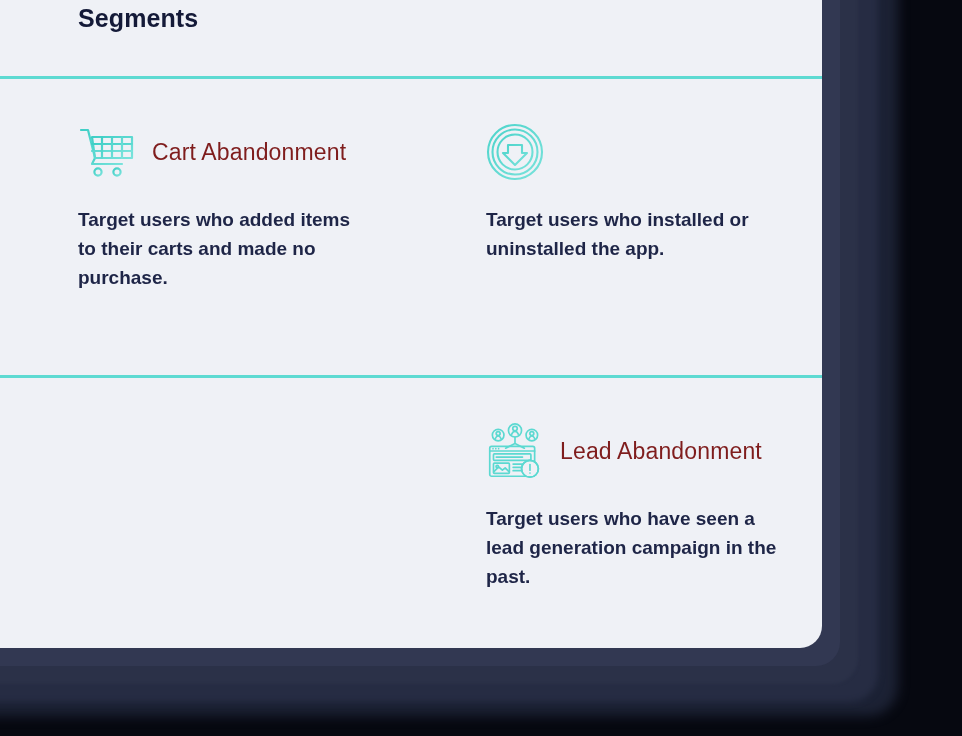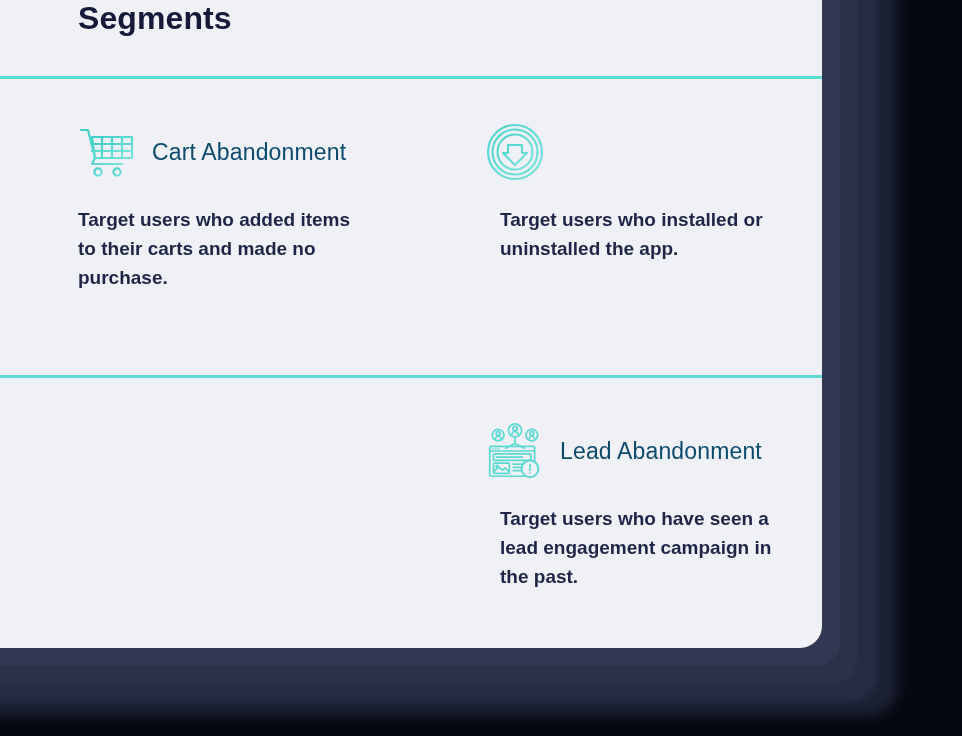--- a/index.html
+++ b/index.html
@@ -69,21 +69,21 @@
 
   
   .card-header {
     height: 116px;
     display: flex;
     align-items: center;
     padding-left: 118px;
   }
 
   .card-title {
-    font-size: 32px;
+    font-size: 25px;
     font-weight: bold;
     color: #141a38;
     letter-spacing: .1px;
   }
 
   .divider {
     height: 3px;
     width: 100%;
     background: #5ddad2;
   }
@@ -121,35 +121,35 @@
     flex: 0 0 58px;
     display: flex;
     align-items: center;
     justify-content: center;
   }
 
   .segment-icon svg { display: block; }
 
   .segment-name {
     font-size: 23px;
-    color: #0c4a6e;
+    color: #7f1d1d;
     letter-spacing: .15px;
     white-space: nowrap;
   }
 
   .segment-desc {
     margin-top: 22px;
     font-size: 19px;
     line-height: 29px;
     color: #1e2547;
     max-width: 320px;
     font-weight: bold;
   }
 
-  .col-right .segment-desc { max-width: 300px; margin-left: 14px; }
+  .col-right .segment-desc { max-width: 300px; }
 </style>
 </head>
 <body>
 
 <div class="stack-layer" id="stack-4"></div>
 <div class="stack-layer" id="stack-3"></div>
 <div class="stack-layer" id="stack-2"></div>
 <div class="stack-layer" id="stack-1"></div>
 
 <div id="segments-card">
@@ -248,18 +248,18 @@
             <path d="M29 45h18M29 48.5h18M29 52h12"></path>
 
             <circle cx="47" cy="50" r="9" fill="#eff1f6"></circle>
             <circle cx="47" cy="50" r="9"></circle>
             <path d="M47 45.5v6"></path>
             <path d="M47 54.5h.01"></path>
           </svg>
         </span>
         <span class="segment-name">Lead Abandonment</span>
       </div>
-      <p class="segment-desc">Target users who have seen a lead engagement campaign in the past.</p>
+      <p class="segment-desc">Target users who have seen a lead generation campaign in the past.</p>
     </div>
 
   </div>
 
 </div>
 
 </body></html>

